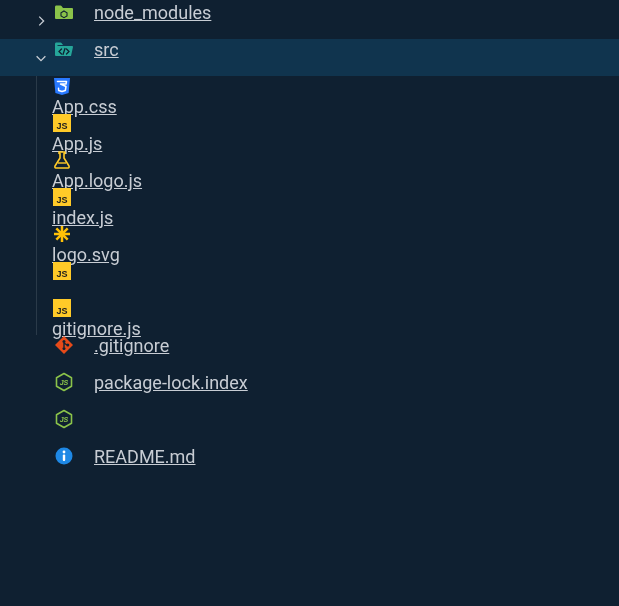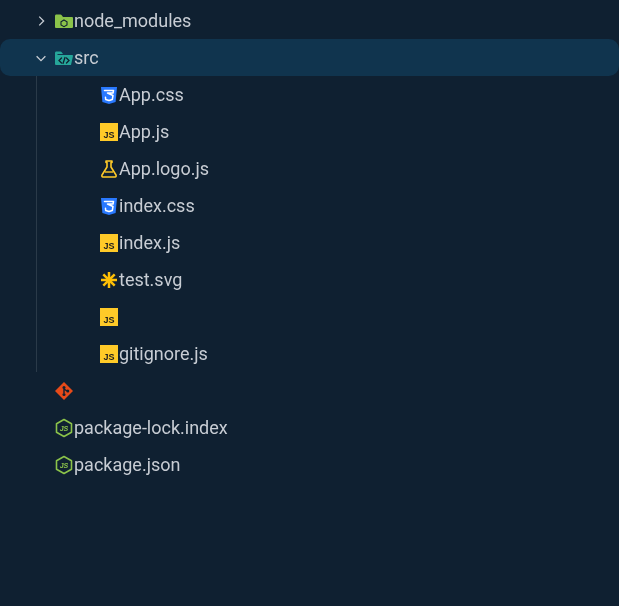--- a/index.html
+++ b/index.html
@@ -12,65 +12,64 @@
       color: #c8cdd4;
       font-family: -apple-system, BlinkMacSystemFont, "Segoe UI", Roboto, Helvetica, Arial, sans-serif;
       font-size: 18px;
       width: 619px;
       height: 606px;
       overflow: hidden;
       padding-top: 2px;
     }
     .tree-item {
       display: flex;
-      align-items: center;
       height: 37px;
       cursor: pointer;
       position: relative;
+      text-decoration: underline;
     }
     .tree-item.selected {
       background: #10344e;
-      border-radius: 10px;
     }
     .chevron {
       width: 14px;
       height: 14px;
       display: flex;
       align-items: center;
       justify-content: center;
       flex-shrink: 0;
     }
     .chevron svg {
       width: 14px;
       height: 14px;
       stroke: #c8cdd4;
       stroke-width: 1.5;
       fill: none;
       display: block;
     }
     .icon {
       width: 20px;
       height: 20px;
-      margin-right: 0;
+      margin-right: 20px;
       flex-shrink: 0;
       display: flex;
       align-items: center;
       justify-content: center;
     }
     .icon svg {
       width: 20px;
       height: 20px;
       display: block;
     }
     .label {
       color: #c8cdd4;
       white-space: nowrap;
     }
     .depth-0 { padding-left: 30px; }
-    .depth-1 { padding-left: 75px; }
+    .depth-1 { padding-left: 52px; flex-direction: column; }
     .indent-guide {
       position: absolute;
       top: 0;
       bottom: 0;
       width: 1px;
       background: rgba(200,205,212,0.15);
     }
     .chevron-slot {
       width: 22px;
       display: inline-flex;
@@ -147,52 +146,41 @@
           <path d="M6 13 L14 13" stroke="#ffca28" stroke-width="1.4"></path>
         </svg>
       </span>
       <span class="label">App.logo.js</span>
     </div>
     <div class="tree-item depth-1">
       <div class="indent-guide" style="left: 36px;"></div>
       <span class="chevron-slot"></span>
       <span class="icon">
         <svg viewBox="0 0 20 20">
-          <path d="M2 2 L18 2 L16.6 17 L10 19 L3.4 17 Z" fill="#2979ff"></path>
-          <path d="M5.5 5.5 L14.5 5.5 L14 8 L8.5 8 L14 10.5 L13.3 14.5 L10 15.5 L6.7 14.5 L6.5 12.3" fill="none" stroke="#fff" stroke-width="1.5" stroke-linejoin="round" stroke-linecap="round"></path>
-        </svg>
-      </span>
-      <span class="label">index.css</span>
-    </div>
-    <div class="tree-item depth-1">
-      <div class="indent-guide" style="left: 36px;"></div>
-      <span class="chevron-slot"></span>
-      <span class="icon">
-        <svg viewBox="0 0 20 20">
           <rect x="1" y="1" width="18" height="18" fill="#ffca28"></rect>
           <text x="10" y="15.5" font-family="Arial" font-size="9" font-weight="bold" fill="#1d1d1d" text-anchor="middle">JS</text>
         </svg>
       </span>
       <span class="label">index.js</span>
     </div>
     <div class="tree-item depth-1">
       <div class="indent-guide" style="left: 36px;"></div>
       <span class="chevron-slot"></span>
       <span class="icon">
         <svg viewBox="0 0 20 20">
           <g transform="translate(10,10)">
             <line x1="0" y1="-8" x2="0" y2="8" stroke="#ffc107" stroke-width="2.5"></line>
             <line x1="-8" y1="0" x2="8" y2="0" stroke="#ffc107" stroke-width="2.5"></line>
             <line x1="-5.7" y1="-5.7" x2="5.7" y2="5.7" stroke="#ffc107" stroke-width="2.5"></line>
             <line x1="-5.7" y1="5.7" x2="5.7" y2="-5.7" stroke="#ffc107" stroke-width="2.5"></line>
             <circle r="2" fill="#ffc107"></circle>
           </g>
         </svg>
       </span>
-      <span class="label">test.svg</span>
+      <span class="label">logo.svg</span>
     </div>
     <div class="tree-item depth-1">
       <div class="indent-guide" style="left: 36px;"></div>
       <span class="chevron-slot"></span>
       <span class="icon">
         <svg viewBox="0 0 20 20">
           <rect x="1" y="1" width="18" height="18" fill="#ffca28"></rect>
           <text x="10" y="15.5" font-family="Arial" font-size="9" font-weight="bold" fill="#1d1d1d" text-anchor="middle">JS</text>
         </svg>
       </span>
@@ -212,34 +200,45 @@
       <span class="chevron-slot"></span>
       <span class="icon">
         <svg viewBox="0 0 20 20">
           <path d="M10 1 L19 10 L10 19 L1 10 Z" fill="#e64a19"></path>
           <circle cx="10" cy="6.5" r="1.5" fill="#0f2031"></circle>
           <circle cx="10" cy="13.5" r="1.5" fill="#0f2031"></circle>
           <circle cx="13.8" cy="10" r="1.5" fill="#0f2031"></circle>
           <path d="M10 8 L10 12 M10 8 L13 10" stroke="#0f2031" stroke-width="1.4"></path>
         </svg>
       </span>
+      <span class="label">.gitignore</span>
     </div>
     <div class="tree-item depth-0">
       <span class="chevron-slot"></span>
       <span class="icon">
         <svg viewBox="0 0 20 20">
           <path d="M10 1.5 L17.5 5.8 L17.5 14.2 L10 18.5 L2.5 14.2 L2.5 5.8 Z" fill="none" stroke="#8bc34a" stroke-width="1.6" stroke-linejoin="round"></path>
           <text x="10" y="13" font-family="Arial" font-size="7" font-weight="bold" fill="#8bc34a" text-anchor="middle" font-style="italic">JS</text>
         </svg>
       </span>
       <span class="label">package-lock.index</span>
     </div>
     <div class="tree-item depth-0">
       <span class="chevron-slot"></span>
       <span class="icon">
         <svg viewBox="0 0 20 20">
           <path d="M10 1.5 L17.5 5.8 L17.5 14.2 L10 18.5 L2.5 14.2 L2.5 5.8 Z" fill="none" stroke="#8bc34a" stroke-width="1.6" stroke-linejoin="round"></path>
           <text x="10" y="13" font-family="Arial" font-size="7" font-weight="bold" fill="#8bc34a" text-anchor="middle" font-style="italic">JS</text>
         </svg>
       </span>
-      <span class="label">package.json</span>
+    </div>
+    <div class="tree-item depth-0">
+      <span class="chevron-slot"></span>
+      <span class="icon">
+        <svg viewBox="0 0 20 20">
+          <circle cx="10" cy="10" r="8.5" fill="#1e88e5"></circle>
+          <circle cx="10" cy="6" r="1.4" fill="#fff"></circle>
+          <rect x="8.8" y="8.5" width="2.4" height="6.5" rx="1" fill="#fff"></rect>
+        </svg>
+      </span>
+      <span class="label">README.md</span>
     </div>
   </div>
 
 </body></html>

